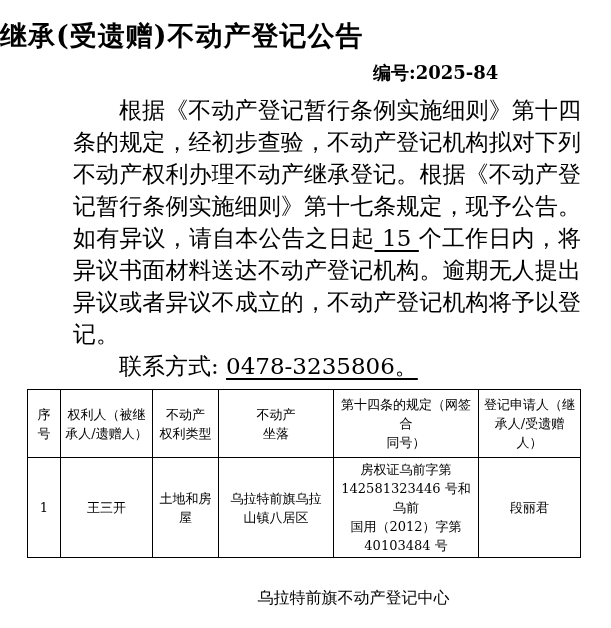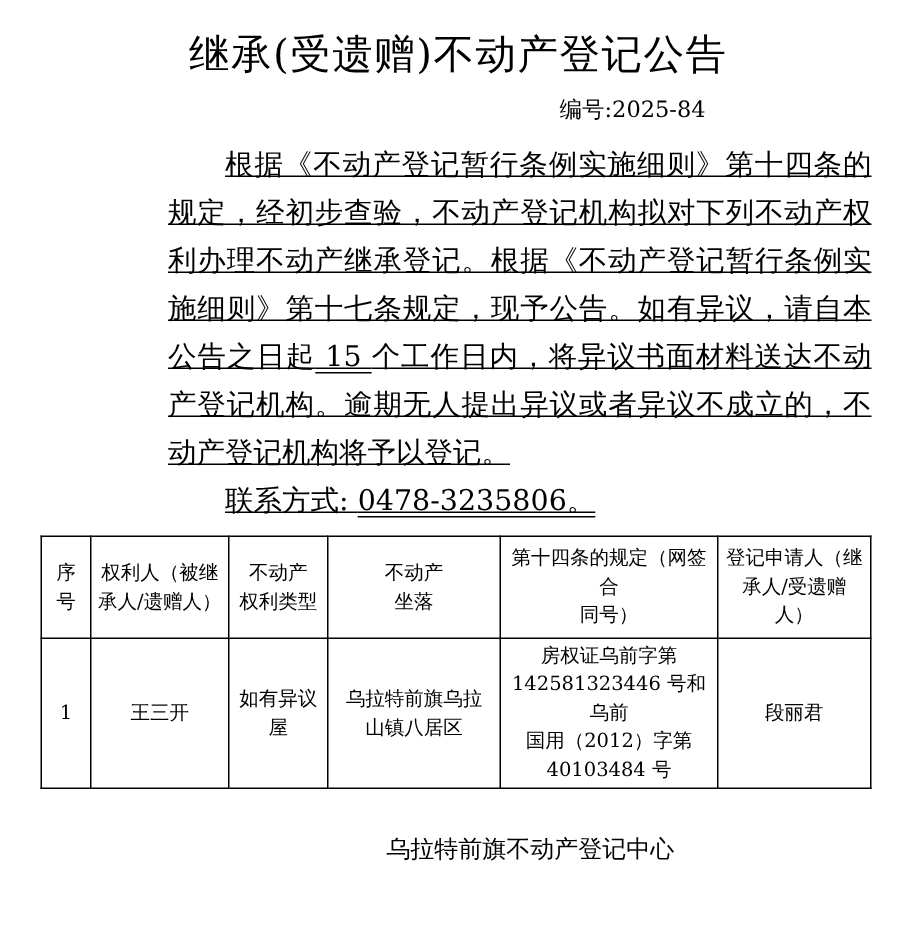--- a/index.html
+++ b/index.html
@@ -11,36 +11,36 @@
   }
   .page {
     position: relative;
     width: 611px;
     height: 628px;
     background: #ffffff;
     overflow: hidden;
   }
   .title {
     margin: 18px 0 0 0;
-    text-align: center;
+    text-align: left;
     font-size: 27px;
-    font-weight: normal;
+    font-weight: bold;
     letter-spacing: 1px;
   }
   .doc-number {
     margin: 8px 0 10px 373px;
-    font-size: 15px;
+    font-size: 18px;
     line-height: 22px;
+    font-weight: bold;
   }
   .body-text {
-    margin: 4px 30px 0 112px;
-    font-size: 19px;
+    margin: 4px 30px 0 73px;
+    font-size: 23px;
     line-height: 32px;
     text-align: justify;
-    text-decoration: underline;
   }
   .body-text p {
     margin: 0;
     text-indent: 2em;
   }
   .u {
     text-decoration: underline;
     text-underline-offset: 4px;
   }
   table.prop-table {
@@ -107,21 +107,21 @@
           <th>第十四条的规定（网签合
 同号）</th>
           <th>登记申请人（继
 承人/受遗赠人）</th>
         </tr>
       </thead>
     <tbody>
         <tr class="data-row">
           <td>1</td>
           <td>王三开</td>
-          <td>如有异议
+          <td>土地和房
 屋</td>
           <td>乌拉特前旗乌拉
 山镇八居区</td>
           <td>房权证乌前字第
 142581323446 号和乌前
 国用（2012）字第
 40103484 号</td>
           <td>段丽君</td>
         </tr>
       </tbody>

